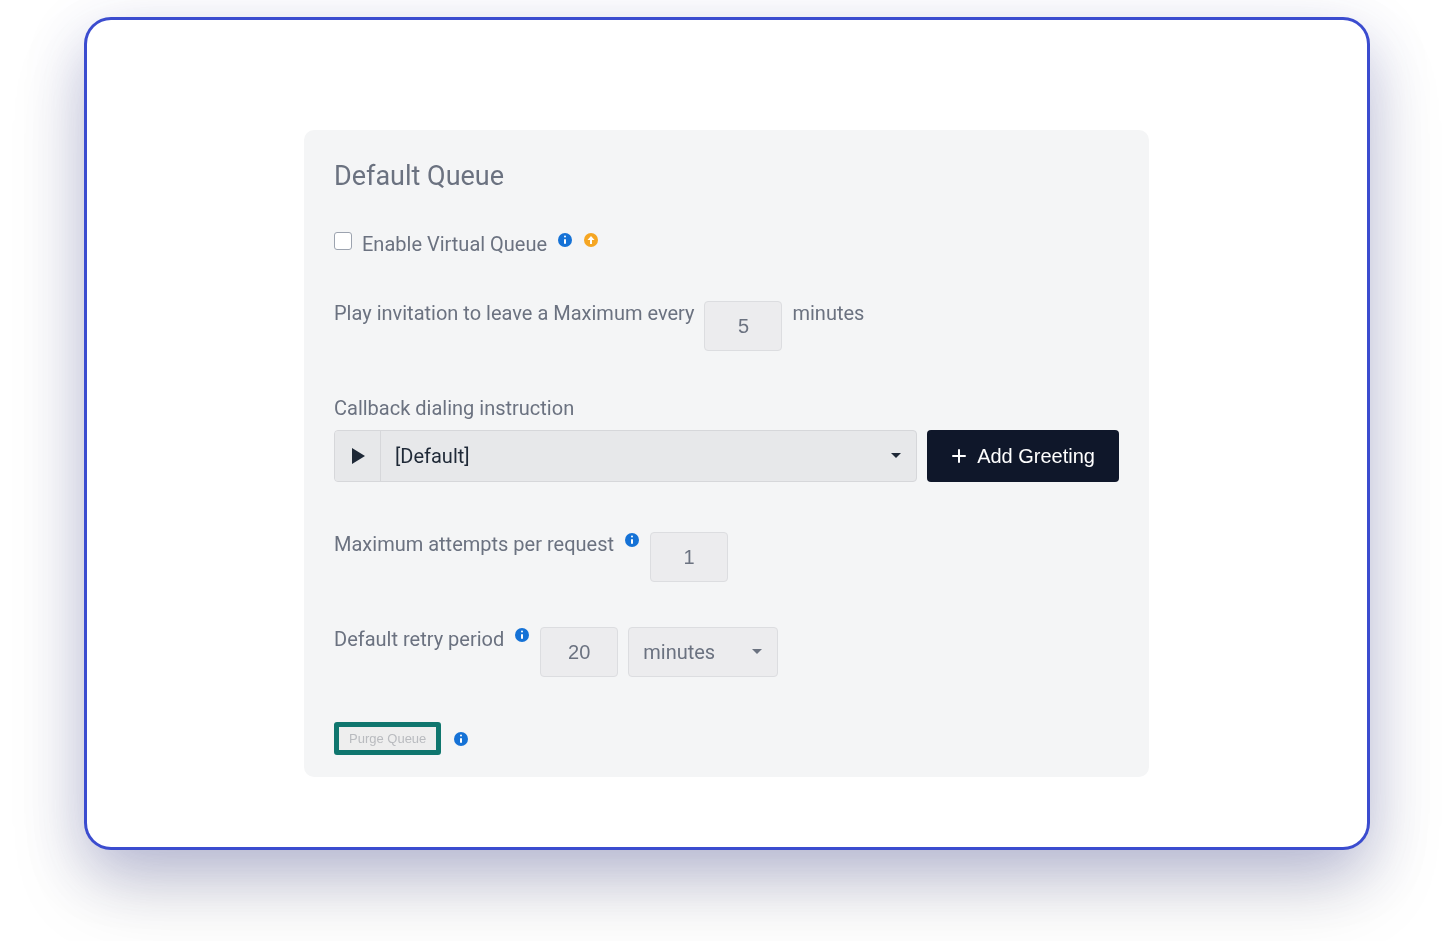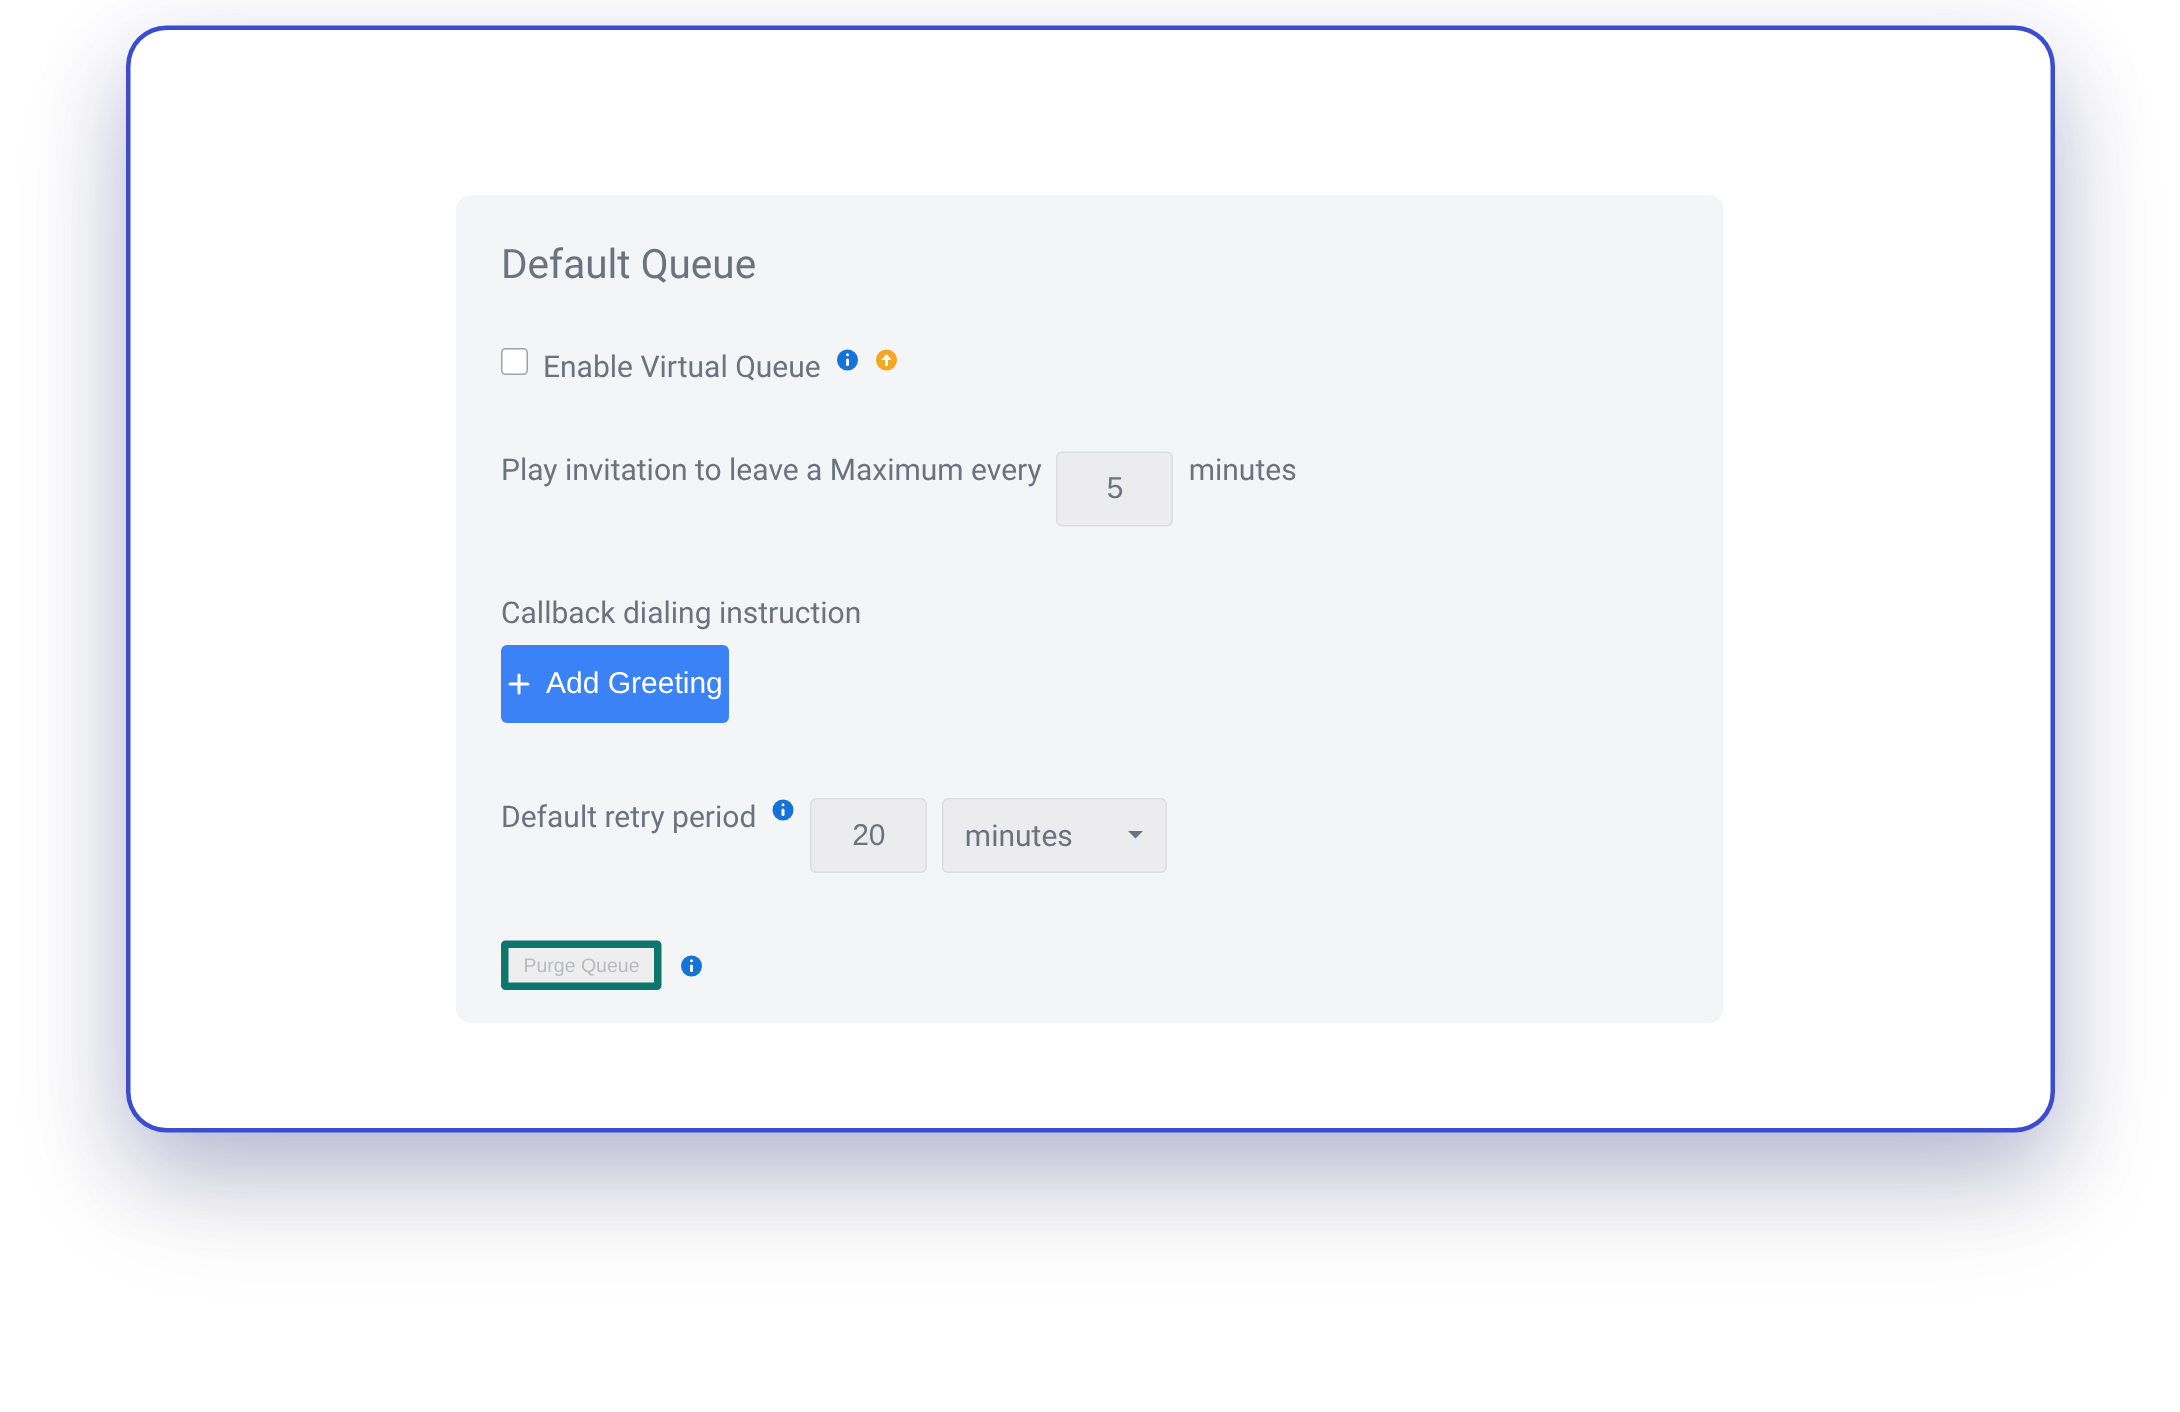--- a/index.html
+++ b/index.html
@@ -108,25 +108,25 @@
     padding: 0 14px;
     justify-content: space-between;
     cursor: pointer;
     font-size: 20px;
     color: #1f2937;
   }
   .caret-down { display:inline-flex; }
   .caret-down svg { width: 12px; height: 8px; fill: #1f2937; }
   .add-btn {
     height: 52px;
-    background: #3b82f6;
+    background: #0f172a;
     color: #fff;
     border: none;
     border-radius: 4px;
-    padding: 0 4px;
+    padding: 0 24px;
     font-size: 20px;
     font-weight: 500;
     cursor: pointer;
     display: flex;
     align-items: center;
     gap: 10px;
   }
   .add-btn svg { width: 16px; height: 16px; fill: #fff; }
   .unit-select {
     width: 150px;
@@ -185,29 +185,55 @@
     </div>
 
     <div class="row">
       <span class="label">Play invitation to leave a Maximum every</span>
       <input class="num-input" type="text" value="5" style="">
       <span class="label">minutes</span>
     </div>
 
     <div class="section-label">Callback dialing instruction</div>
     <div class="dialing-row">
+      <div class="play-select-wrap">
+        <div class="play-btn">
+          <svg viewBox="0 0 16 18">
+              <path d="M2 1 L15 9 L2 17 Z"></path>
+            </svg>
+        </div>
+        <div class="select-main">
+          <span>[Default]</span>
+          <span class="caret-down">
+            <svg viewBox="0 0 12 8">
+                <path d="M1 1 L6 6 L11 1 Z"></path>
+              </svg>
+          </span>
+        </div>
+      </div>
       <button class="add-btn">
         <svg viewBox="0 0 16 16">
             <rect x="7" y="1" width="2" height="14" rx="1"></rect>
             <rect x="1" y="7" width="14" height="2" rx="1"></rect>
           </svg>
         <span>Add Greeting</span>
       </button>
     </div>
 
+    <div class="row">
+      <span class="label">Maximum attempts per request</span>
+      <span class="info-icon">
+        <svg viewBox="0 0 16 16">
+            <circle cx="8" cy="8" r="7" fill="#1572d6"></circle>
+            <rect x="7" y="7" width="2" height="5" rx="1" fill="#fff"></rect>
+            <rect x="7" y="3.5" width="2" height="2" rx="1" fill="#fff"></rect>
+          </svg>
+      </span>
+      <input class="num-input" type="text" value="1" style="">
+    </div>
 
     <div class="row">
       <span class="label">Default retry period</span>
       <span class="info-icon">
         <svg viewBox="0 0 16 16">
             <circle cx="8" cy="8" r="7" fill="#1572d6"></circle>
             <rect x="7" y="7" width="2" height="5" rx="1" fill="#fff"></rect>
             <rect x="7" y="3.5" width="2" height="2" rx="1" fill="#fff"></rect>
           </svg>
       </span>

